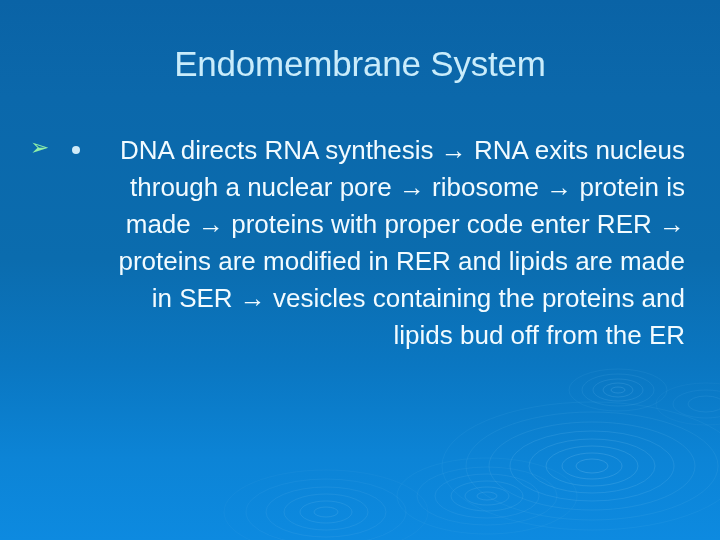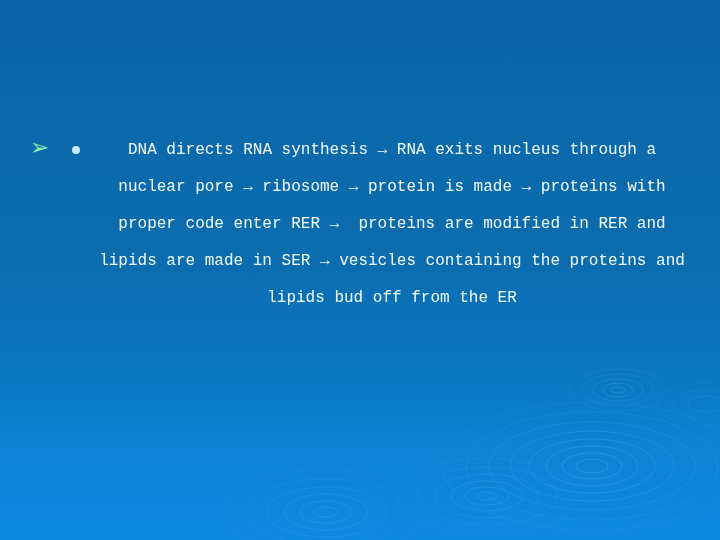--- a/index.html
+++ b/index.html
@@ -75,24 +75,23 @@
     line-height: 34px;
   }
 
   .lvl2 {
     position: relative;
     margin-top: 2px;
     margin-left: 72px;
     padding-left: 27px;
     width: 586px;
     color: #f2fbff;
-    font-size: 16px;
+    font-size: 26px;
     line-height: 37px;
-    text-align: center;
-    font-family: Liberation Mono, monospace;
+    text-align: right;
   }
   .lvl2 .marker {
     position: absolute;
     left: 0px;
     top: 14px;
     width: 8px;
     height: 8px;
     border-radius: 50%;
     background: #cfeaf8;
   }
@@ -152,20 +151,23 @@
       </g>
 
       <g transform="translate(706,404)">
         <ellipse rx="18" ry="8" stroke-opacity="0.14"></ellipse>
         <ellipse rx="33" ry="14" stroke-opacity="0.11"></ellipse>
         <ellipse rx="50" ry="21" stroke-opacity="0.08"></ellipse>
       </g>
     </g>
   </svg>
 
+  <div id="title-area">
+    <div id="slide-title">Endomembrane System</div>
+  </div>
 
   <div id="body-area">
 
     <div class="lvl1">
       <span class="marker">➢</span>
     </div>
 
     <div class="lvl2">
       <span class="marker"></span>
       <span class="txt">DNA directs RNA synthesis → RNA exits nucleus through a nuclear pore → ribosome → protein is made → proteins with proper code enter RER →  proteins are modified in RER and lipids are made in SER → vesicles containing the proteins and lipids bud off from the ER</span>

